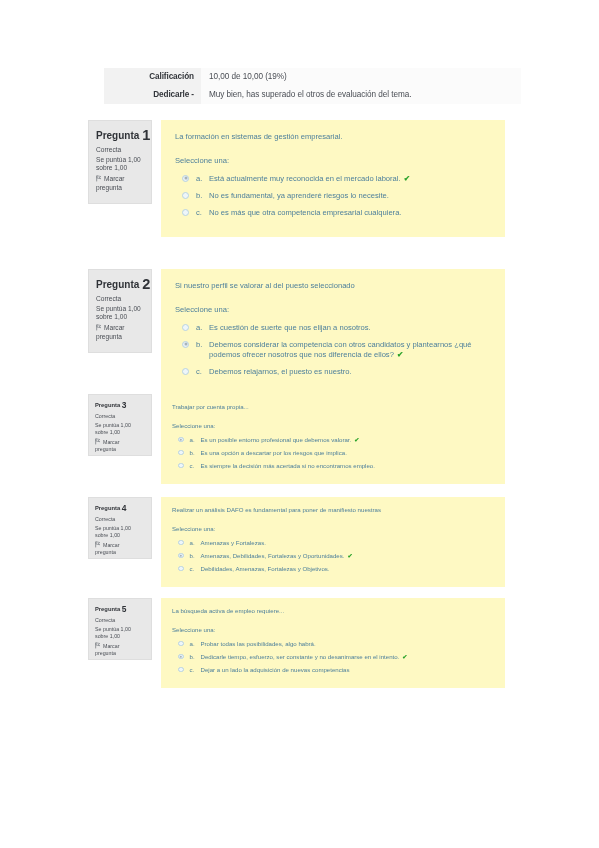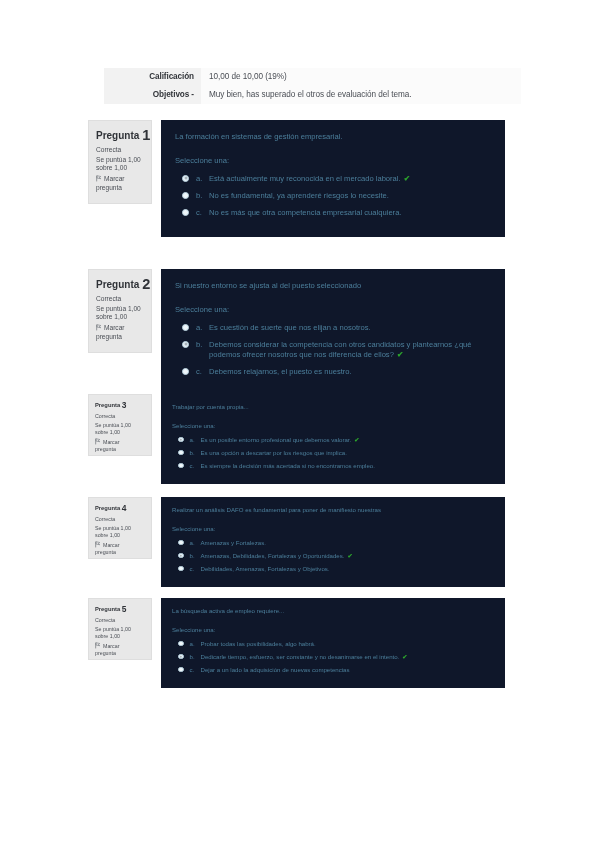--- a/index.html
+++ b/index.html
@@ -97,21 +97,21 @@
     display: inline-block;
     width: 6px;
     height: 7px;
     vertical-align: -1px;
     margin-right: 2px;
   }
 
   .q-content {
     position: absolute;
     top: 0;
-    background: #0f172a;
+    background: #fef9c3;
     box-sizing: border-box;
     color: #4a7b96;
   }
   .q-text {
     color: #4c7f9b;
     line-height: 1.3;
   }
   .q-prompt {
     color: #4c7f9b;
     line-height: 1.3;
@@ -190,21 +190,21 @@
 
 <div class="page">
 
   <table class="grade-table">
     <tbody>
       <tr>
         <td class="grade-label">Calificación</td>
         <td class="grade-value">10,00 de 10,00 (19%)</td>
       </tr>
       <tr>
-        <td class="grade-label">Objetivos -</td>
+        <td class="grade-label">Dedicarle -</td>
         <td class="grade-value">Muy bien, has superado el otros de evaluación del tema.</td>
       </tr>
     </tbody>
   </table>
 
   <div id="questions-host">
       <div class="question size-lg" style="top: 120px; width: 417px; height: 113px;">
         <div class="q-info" style="height: 84px;">
           <div class="q-no"><span>Pregunta</span> <span class="num">1</span></div>
           <div class="q-state">Correcta</div>
@@ -240,21 +240,21 @@
         <div class="q-info" style="height: 84px;">
           <div class="q-no"><span>Pregunta</span> <span class="num">2</span></div>
           <div class="q-state">Correcta</div>
           <div class="q-mark">Se puntúa 1,00<br>sobre 1,00</div>
           <div class="q-flag"><span class="flag-icon"><svg viewBox="0 0 10 12" width="6" height="7" xmlns="http://www.w3.org/2000/svg">
                 <path d="M1 1 L1 11" stroke="#6d7278" stroke-width="1.2" fill="none"></path>
                 <path d="M1.6 1.2 L8 2.6 L5.4 4.6 L8 6.4 L1.6 5.2 Z" fill="none" stroke="#6d7278" stroke-width="1"></path>
               </svg></span><span>Marcar<br>pregunta</span></div>
         </div>
         <div class="q-content" style="left: 73px; width: 344px; min-height: 124px;">
-          <div class="q-text">Si nuestro entorno se ajusta al del puesto seleccionado</div>
+          <div class="q-text">Si nuestro perfil se valorar al del puesto seleccionado</div>
           <div class="q-prompt">Seleccione una:</div>
           <ul class="answers">
             <li class="answer">
               <span class="radio"></span>
               <span class="ans-letter">a.</span>
               <span class="ans-text">Es cuestión de suerte que nos elijan a nosotros.</span>
             </li>
             <li class="answer">
               <span class="radio checked"></span>
               <span class="ans-letter">b.</span>

